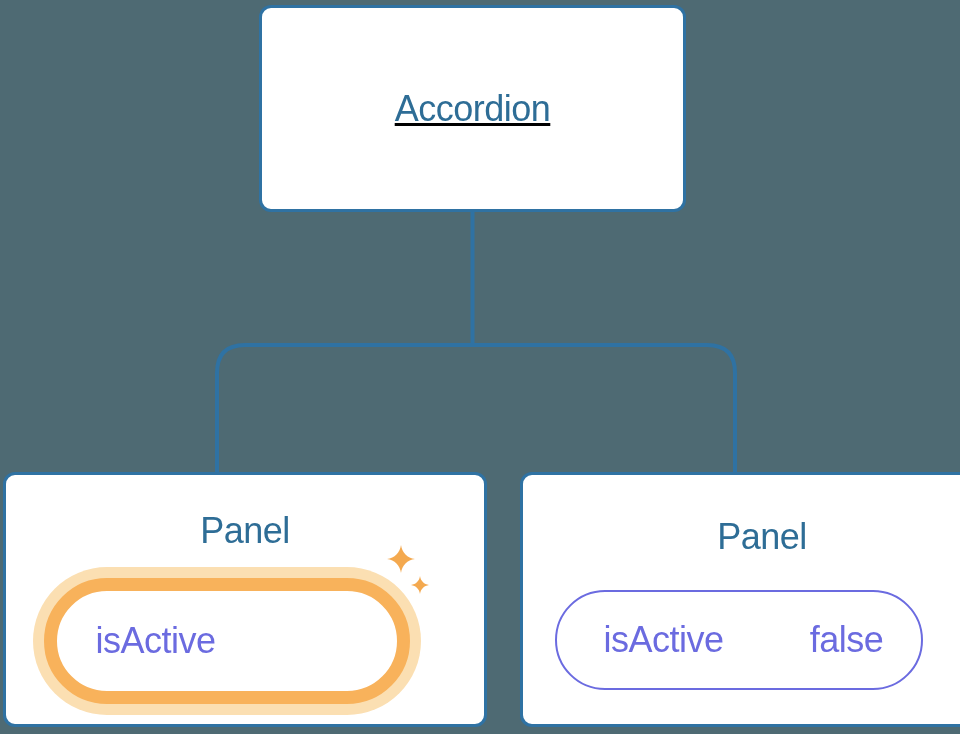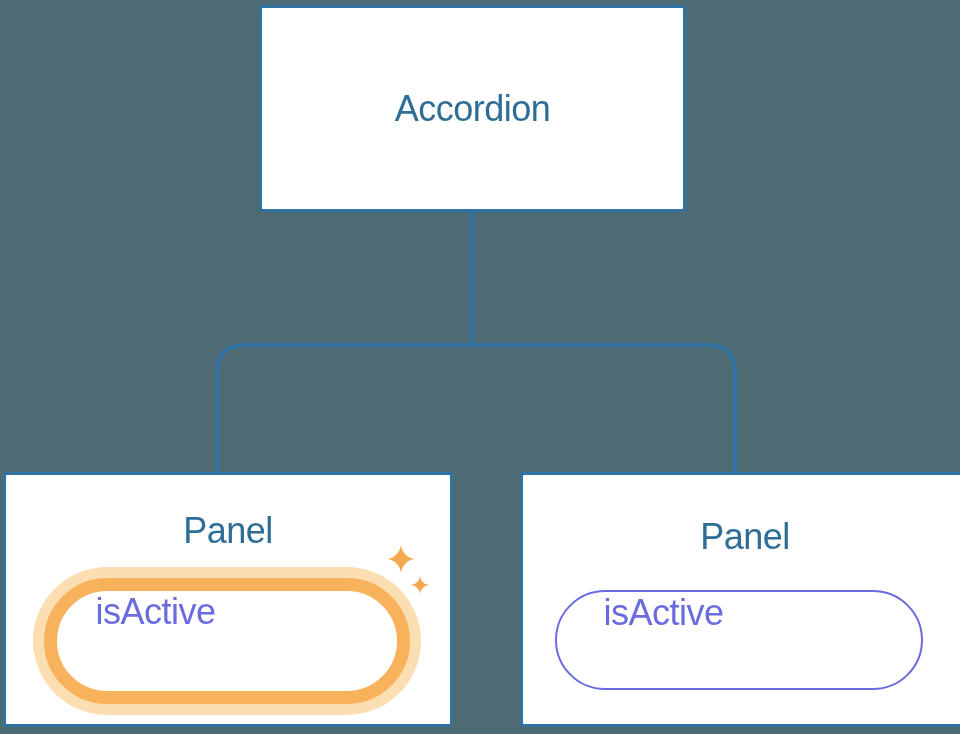--- a/index.html
+++ b/index.html
@@ -26,39 +26,40 @@
     fill: none;
     stroke: var(--line, #2F72A3);
     stroke-width: 4;
   }
 
   
   .node-box {
     position: absolute;
     background: var(--box-bg, #FFFFFF);
     border: 3px solid var(--line, #2F72A3);
-    border-radius: 4px;
+    border-radius: 12px;
     box-sizing: border-box;
+    text-decoration: underline;
   }
   #root-box {
     left: 259px; top: 5px;
     width: 427px; height: 207px;
     display: flex;
     align-items: center;
     justify-content: center;
   }
   .node-label {
     font-size: 36px;
     font-weight: 500;
     letter-spacing: -0.5px;
     color: var(--blue-text, #2E6D96);
   }
 
   .panel-card {
-    width: 450px; height: 255px;
+    width: 484px; height: 255px;
     top: 472px;
   }
   #panel-left  { left: 3px; }
   #panel-right { left: 520px; }
 
   .panel-title {
     position: absolute;
     left: 0; right: 0;
     text-align: center;
     font-size: 36px;
@@ -70,23 +71,22 @@
   #panel-left  .panel-title { top: 34px; }
   #panel-right .panel-title { top: 40px; }
 
   
   .state-pill {
     position: absolute;
     box-sizing: border-box;
     border-radius: 999px;
     background: #fff;
     display: flex;
-    align-items: flex-start;
+    align-items: center;
     overflow: hidden;
-    flex-direction: column;
   }
   .pill-cell {
     display: flex;
     align-items: center;
     justify-content: center;
     font-size: 36px;
     letter-spacing: -0.5px;
     color: var(--purple, #6B6BE0);
   }
   .pill-divider { width: 2px; }
@@ -151,14 +151,15 @@
     </svg>
   </span>
 </div>
 
 <div class="node-box panel-card" id="panel-right">
   <div class="panel-title">Panel</div>
 
   <div class="state-pill" id="pill-inactive">
     <div class="pill-cell cell-name">isActive</div>
     <div class="pill-divider"></div>
+    <div class="pill-cell cell-value">false</div>
   </div>
 </div>
 
 </body></html>

